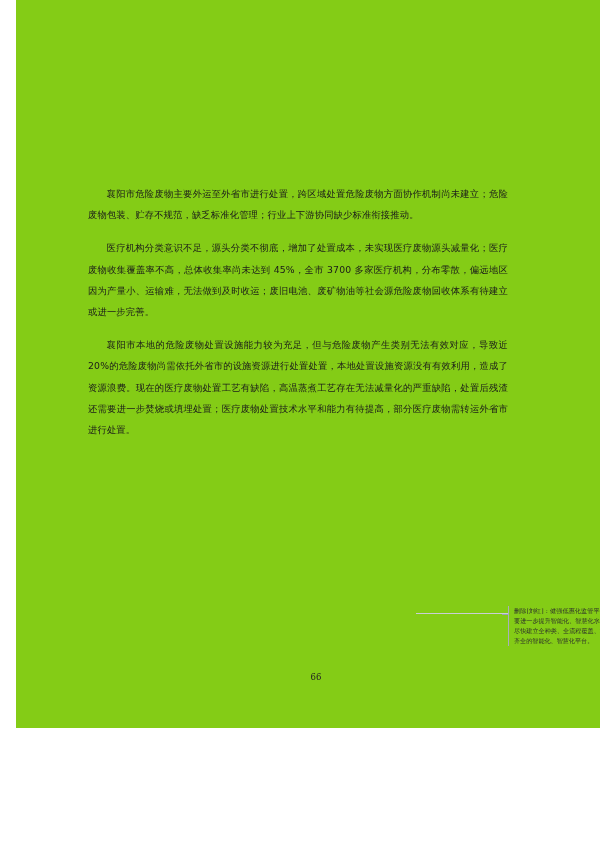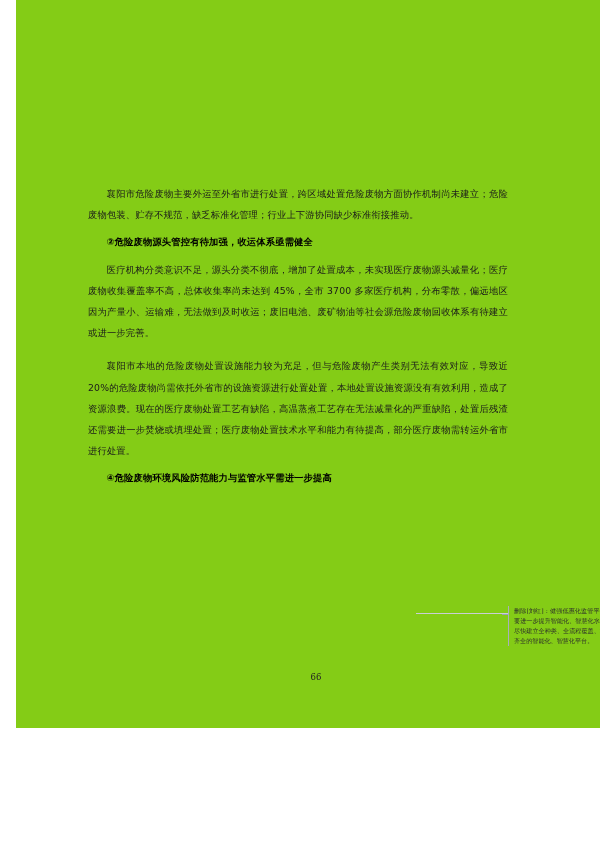--- a/index.html
+++ b/index.html
@@ -95,28 +95,26 @@
   }
 </style>
 </head>
 <body>
 
 <div class="page">
 
   <div class="content">
     <p class="indent">襄阳市危险废物主要外运至外省市进行处置，跨区域处置危险废物方面协作机制尚未建立；危险废物包装、贮存不规范，缺乏标准化管理；行业上下游协同缺少标准衔接推动。</p>
     <div class="gap"></div>
-    <p class="heading">②危险废物源头管控有待加强，收运体系亟需健全</p>
     <div class="gap"></div>
     <p class="indent">医疗机构分类意识不足，源头分类不彻底，增加了处置成本，未实现医疗废物源头减量化；医疗废物收集覆盖率不高，总体收集率尚未达到 45%，全市 3700 多家医疗机构，分布零散，偏远地区因为产量小、运输难，无法做到及时收运；废旧电池、废矿物油等社会源危险废物回收体系有待建立或进一步完善。</p>
     <div class="gap"></div>
     <div class="gap"></div>
     <p class="indent">襄阳市本地的危险废物处置设施能力较为充足，但与危险废物产生类别无法有效对应，导致近 20%的危险废物尚需依托外省市的设施资源进行处置处置，本地处置设施资源没有有效利用，造成了资源浪费。现在的医疗废物处置工艺有缺陷，高温蒸煮工艺存在无法减量化的严重缺陷，处置后残渣还需要进一步焚烧或填埋处置；医疗废物处置技术水平和能力有待提高，部分医疗废物需转运外省市进行处置。</p>
     <div class="gap"></div>
-    <p class="heading">④危险废物环境风险防范能力与监管水平需进一步提高</p>
     <div class="gap"></div>
   </div>
 
   <div class="leader"></div>
 
   <div class="comment-wrap">
     <div class="comment-line"></div>
     <div class="comment-box">
       <span class="comment-title">删除[刘红]：</span><span>健强低惠化监管平台需要进一步提升智能化、智慧化水平，尽快建立全种类、全流程覆盖、功能齐全的智能化、智慧化平台。</span>
     </div>

